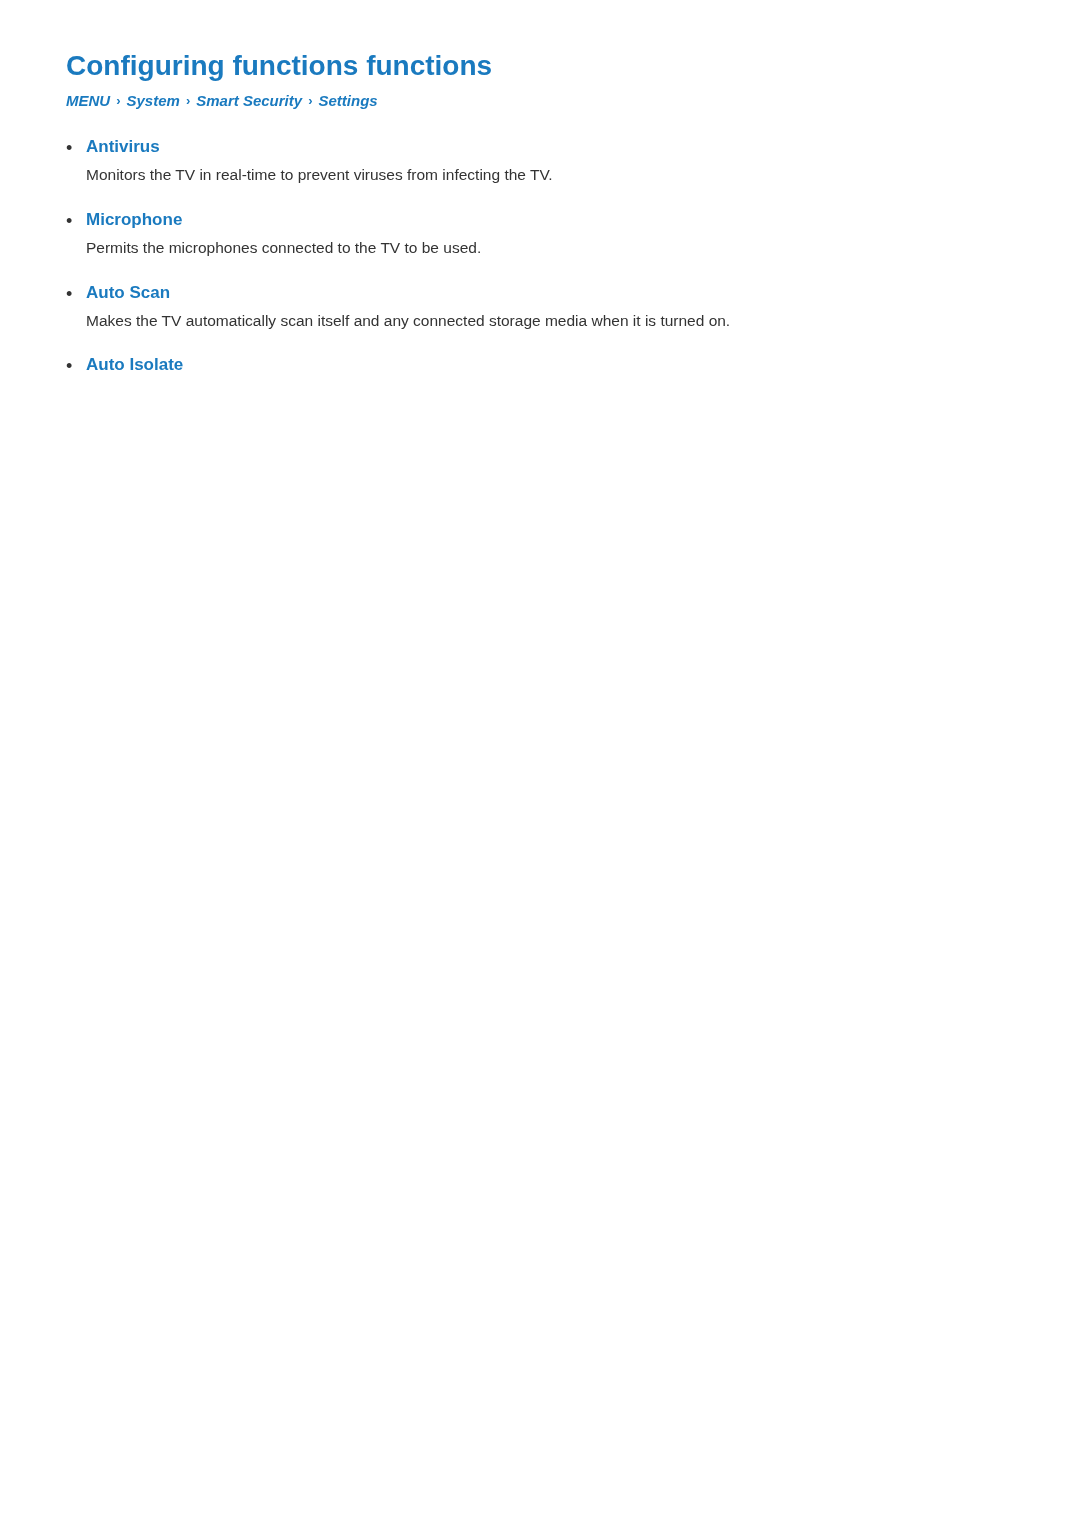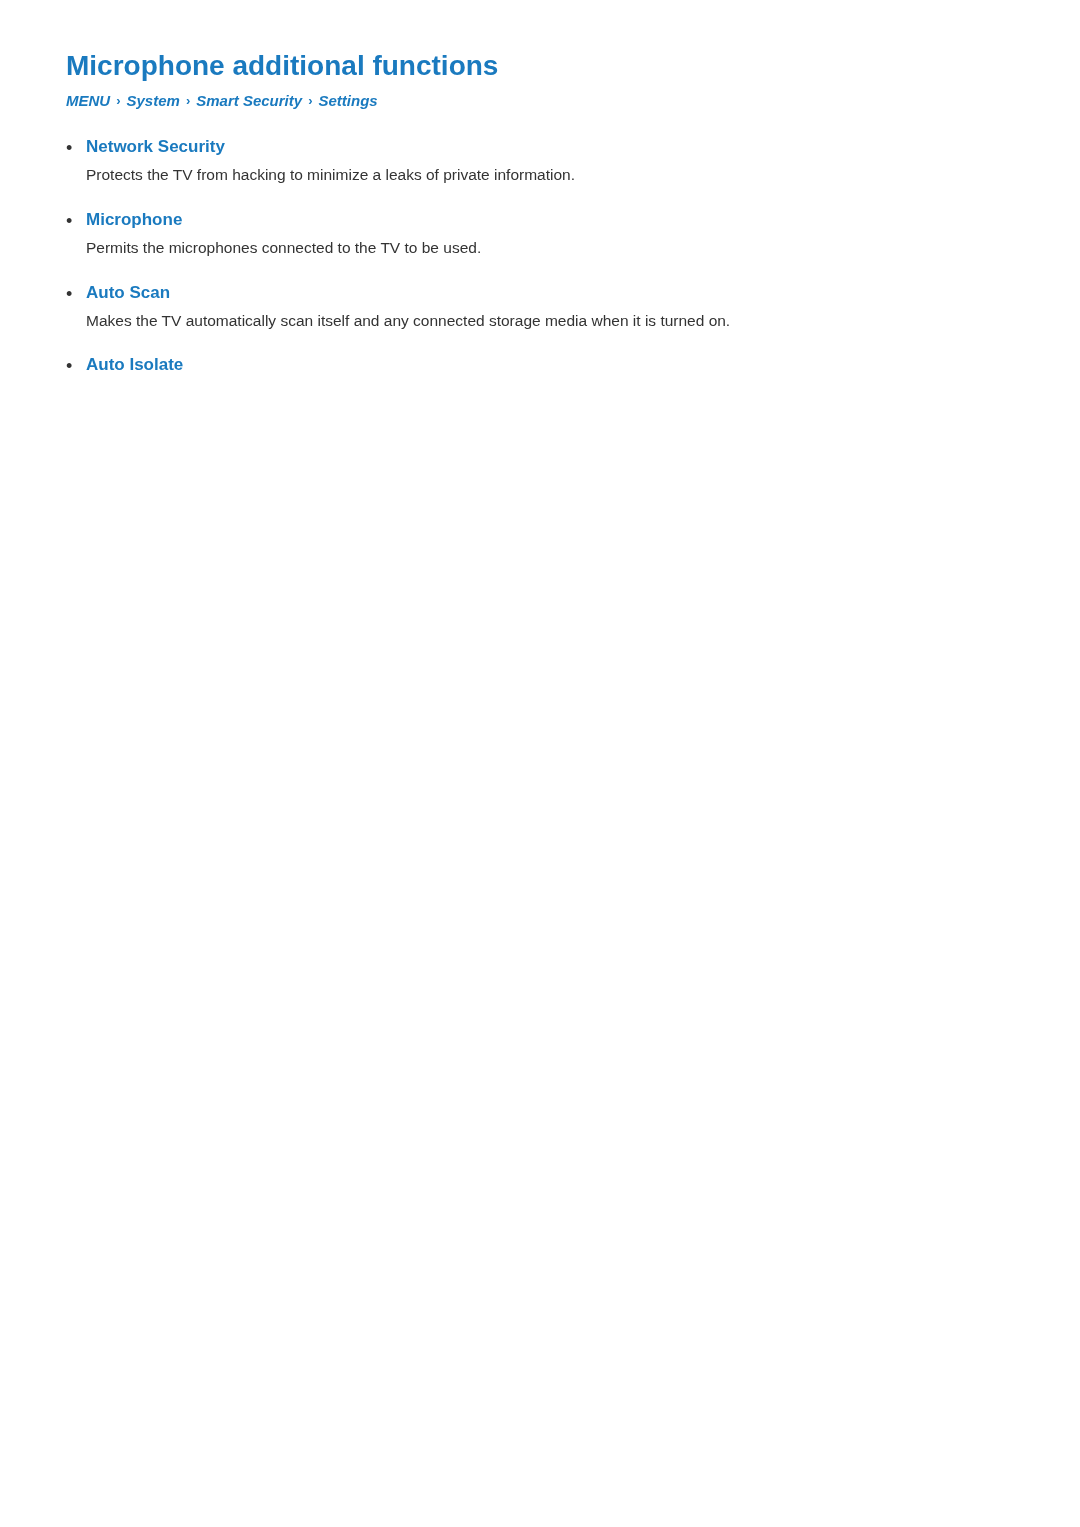--- a/index.html
+++ b/index.html
@@ -76,39 +76,39 @@
     .item-description {
       color: #333333;
       font-size: 15.5px;
       line-height: 1.6;
       font-weight: 400;
     }
   </style>
 </head>
 <body>
 
-<h1 class="page-title">Microphone additional functions</h1>
+<h1 class="page-title">Configuring functions functions</h1>
 
 <nav class="breadcrumb">
   <span class="breadcrumb-item">MENU</span>
   <span class="breadcrumb-separator">›</span>
   <span class="breadcrumb-item">System</span>
   <span class="breadcrumb-separator">›</span>
   <span class="breadcrumb-item">Smart Security</span>
   <span class="breadcrumb-separator">›</span>
   <span class="breadcrumb-item">Settings</span>
 </nav>
 
 <ul class="items-list">
 
+  <li>
+    <span class="item-title">Antivirus</span>
+    <span class="item-description">Monitors the TV in real-time to prevent viruses from infecting the TV.</span>
+  </li>
 
-  <li>
-    <span class="item-title">Network Security</span>
-    <span class="item-description">Protects the TV from hacking to minimize a leaks of private information.</span>
-  </li>
 
 
   <li>
     <span class="item-title">Microphone</span>
     <span class="item-description">Permits the microphones connected to the TV to be used.</span>
   </li>
 
   <li>
     <span class="item-title">Auto Scan</span>
     <span class="item-description">Makes the TV automatically scan itself and any connected storage media when it is turned on.</span>

